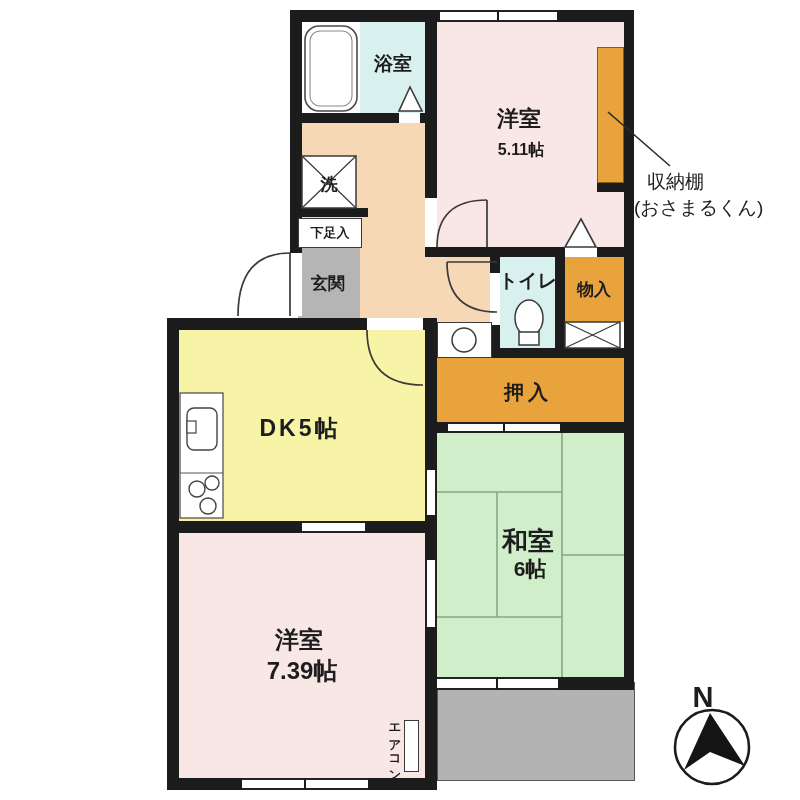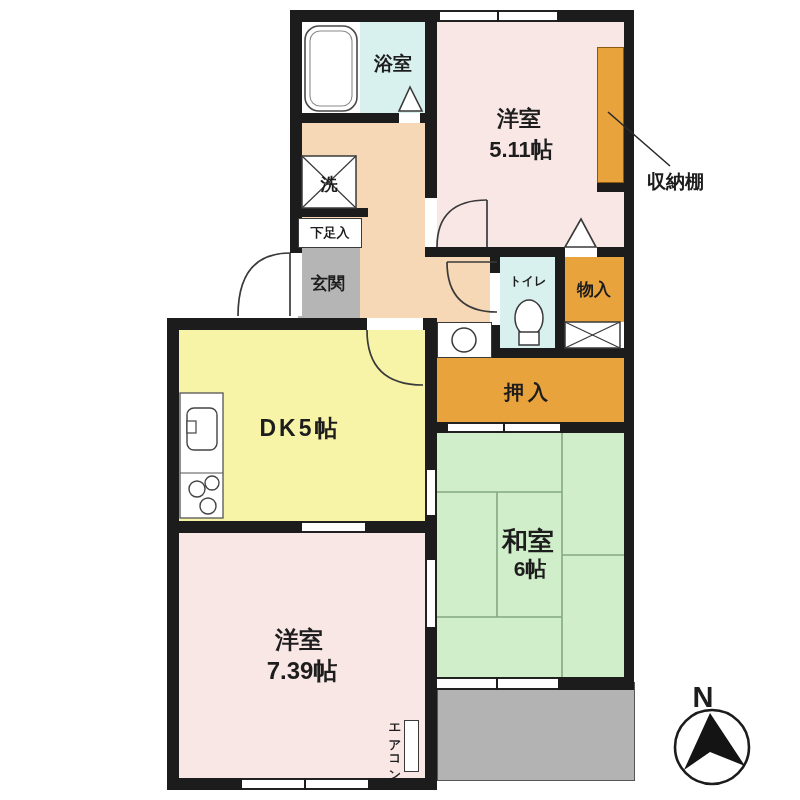--- a/index.html
+++ b/index.html
@@ -6,21 +6,21 @@
   #stage{position:relative;width:800px;height:800px;background:#ffffff;overflow:hidden;
          font-family:"Liberation Sans","DejaVu Sans",sans-serif;}
   .fill{position:absolute;}
   .wall{position:absolute;background:#1c1c1c;}
   .winH{position:absolute;background:#ffffff;border-top:2px solid #222;border-bottom:2px solid #222;box-sizing:border-box;}
   .winV{position:absolute;background:#ffffff;border-left:2px solid #222;border-right:2px solid #222;box-sizing:border-box;}
   .gap{position:absolute;background:#ffffff;}
   .tick{position:absolute;background:#1c1c1c;}
   .box{position:absolute;background:#ffffff;border:1.5px solid #3a3a3a;box-sizing:border-box;}
   .lbl{position:absolute;color:#1d1d1d;white-space:nowrap;transform:translate(-50%,-50%);font-weight:bold;}
-  .lbl-left{position:absolute;color:#1d1d1d;white-space:nowrap;font-weight:bold;}
+  .lbl-left{position:absolute;color:#1d1d1d;white-space:nowrap;font-weight:normal;}
   .vtext{position:absolute;color:#1d1d1d;writing-mode:vertical-rl;text-orientation:upright;font-weight:bold;letter-spacing:1px;}
   svg{position:absolute;left:0;top:0;pointer-events:none;}
 </style>
 </head>
 <body>
 
 <div id="stage">
 
   <div class="fill" style="left:360px;top:22px;width:65px;height:91px;background:#d8f0ee;"></div>
   <div class="fill" style="left:300px;top:123px;width:125px;height:195px;background:#f6d8b6;"></div>
@@ -154,23 +154,24 @@
       <circle cx="712" cy="747" r="37" fill="#ffffff" stroke="#1c1c1c" stroke-width="2.6"></circle>
       <polygon points="710,713 745,766 710,752 684,770" fill="#141414"></polygon>
     </g>
   </svg>
 
   <div class="lbl" style="left:393px;top:64px;font-size:19px;">浴室</div>
   <div class="lbl" style="left:329px;top:184px;font-size:17px;">洗</div>
   <div class="lbl" style="left:330px;top:233px;font-size:13px;">下足入</div>
   <div class="lbl" style="left:328px;top:283px;font-size:17px;">玄関</div>
   <div class="lbl" style="left:519px;top:119px;font-size:22px;">洋室</div>
-  <div class="lbl" style="left:521px;top:150px;font-size:22px;">5.11帖</div>
+  <div class="lbl" style="left:521px;top:150px;font-size:16px;">5.11帖</div>
   <div class="lbl-left" style="left:647px;top:169px;font-size:19px;">収納棚</div>
-  <div class="lbl" style="left:528px;top:281px;font-size:12px;">トイレ</div>
+  <div class="lbl-left" style="left:634px;top:195px;font-size:19px;">(おさまるくん)</div>
+  <div class="lbl" style="left:528px;top:281px;font-size:19px;">トイレ</div>
   <div class="lbl" style="left:594px;top:289px;font-size:17px;">物入</div>
   <div class="lbl" style="left:528px;top:392px;font-size:20px;letter-spacing:4px;">押入</div>
   <div class="lbl" style="left:300px;top:428px;font-size:23px;letter-spacing:3px;">DK5帖</div>
   <div class="lbl" style="left:528px;top:541px;font-size:26px;">和室</div>
   <div class="lbl" style="left:530px;top:569px;font-size:21px;">6帖</div>
   <div class="lbl" style="left:299px;top:640px;font-size:24px;">洋室</div>
   <div class="lbl" style="left:302px;top:671px;font-size:24px;">7.39帖</div>
   <div class="vtext" style="left:386px;top:716px;font-size:12.5px;">エアコン</div>
   <div class="lbl" style="left:703px;top:697px;font-size:29px;font-weight:bold;">N</div>
 

